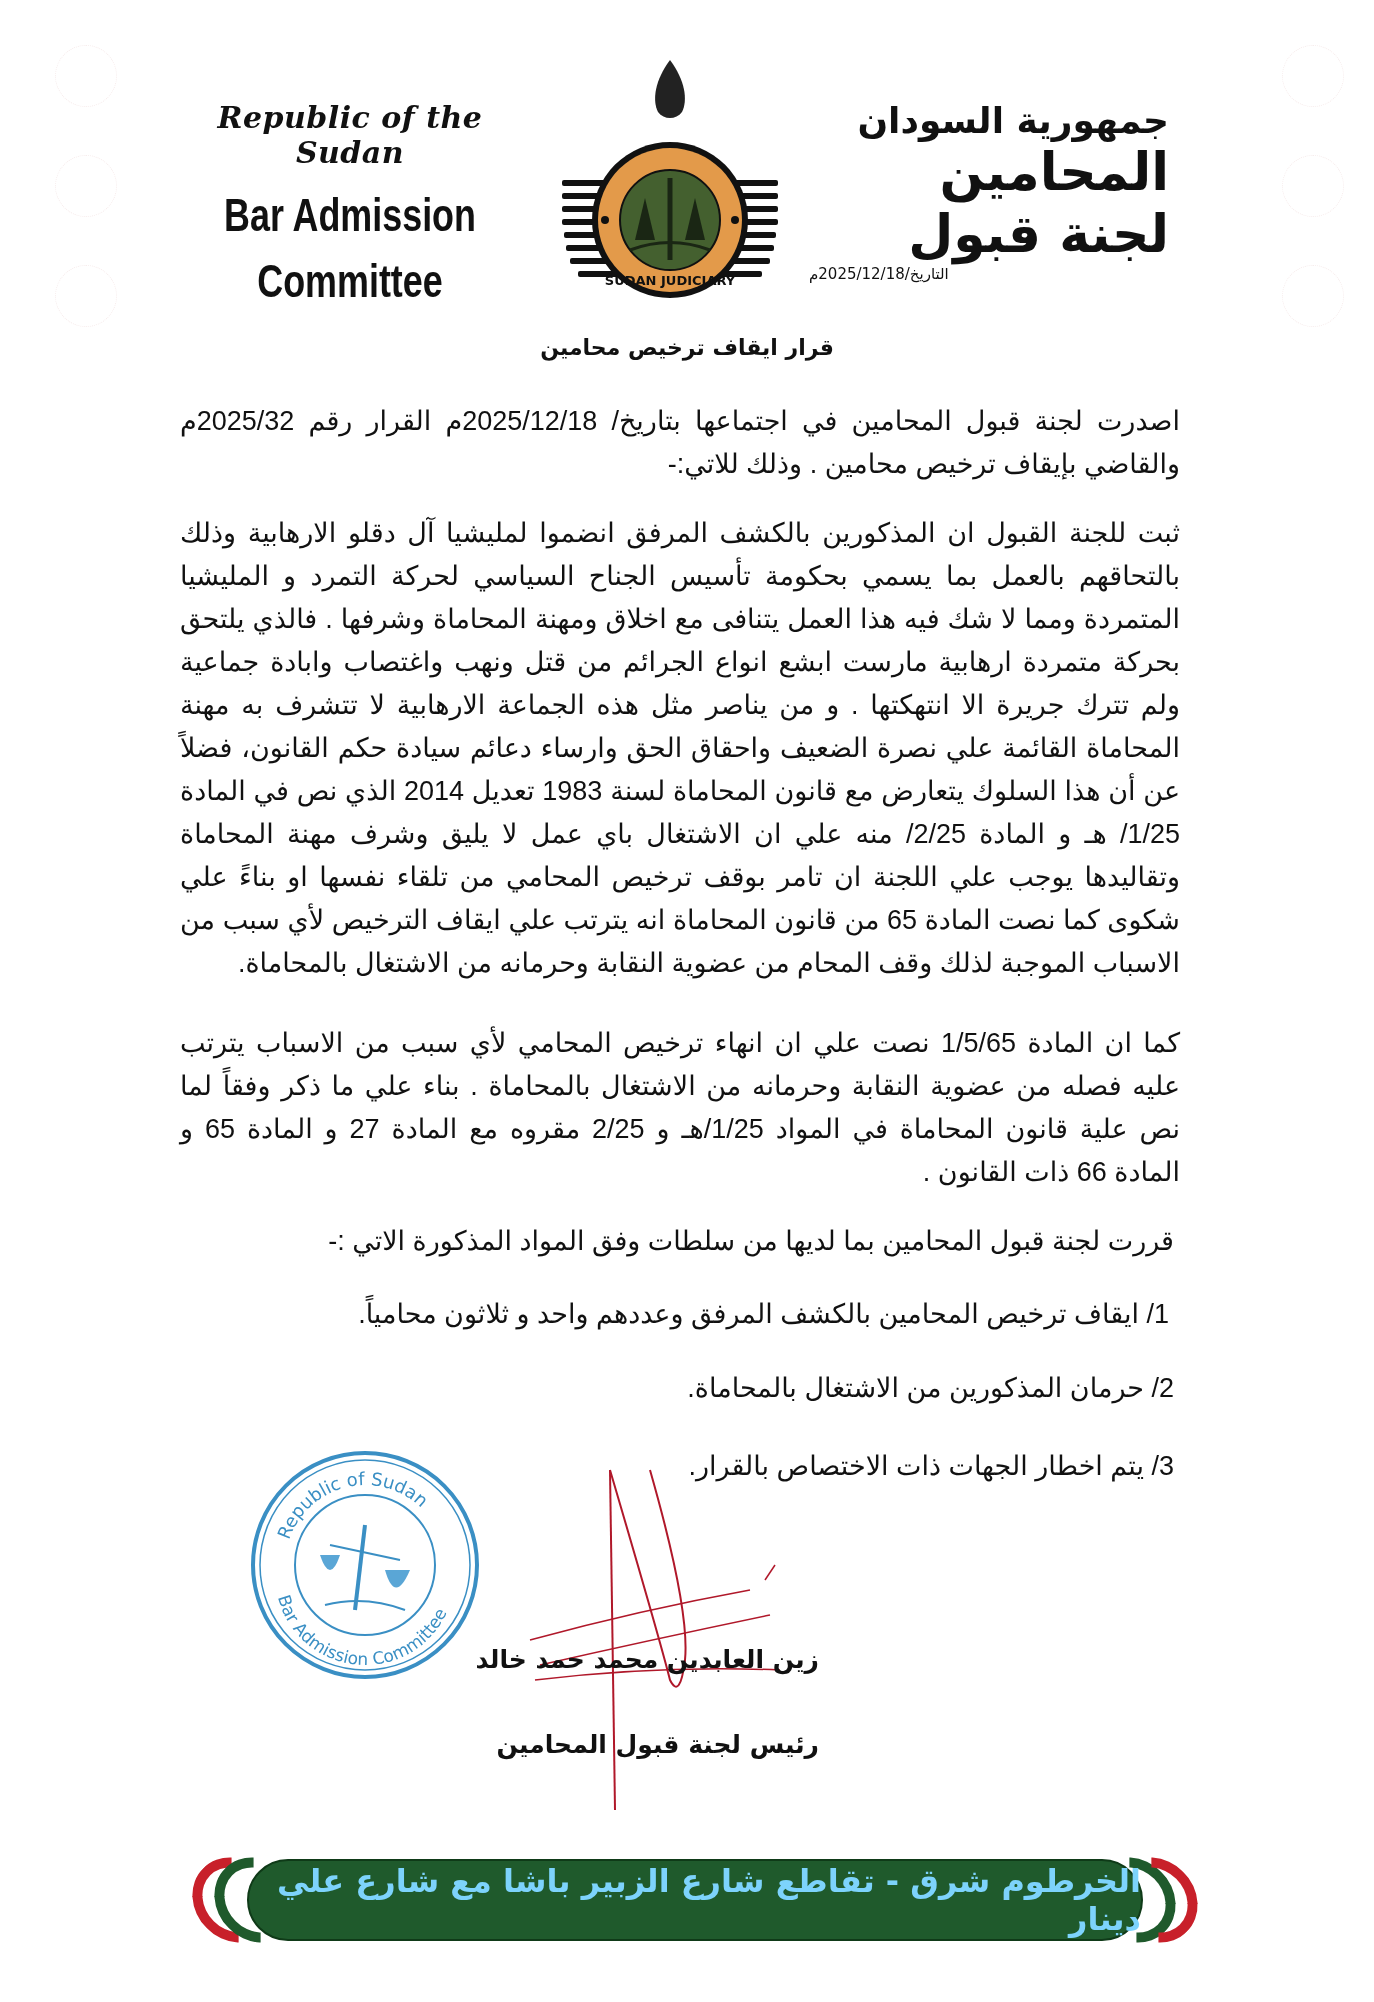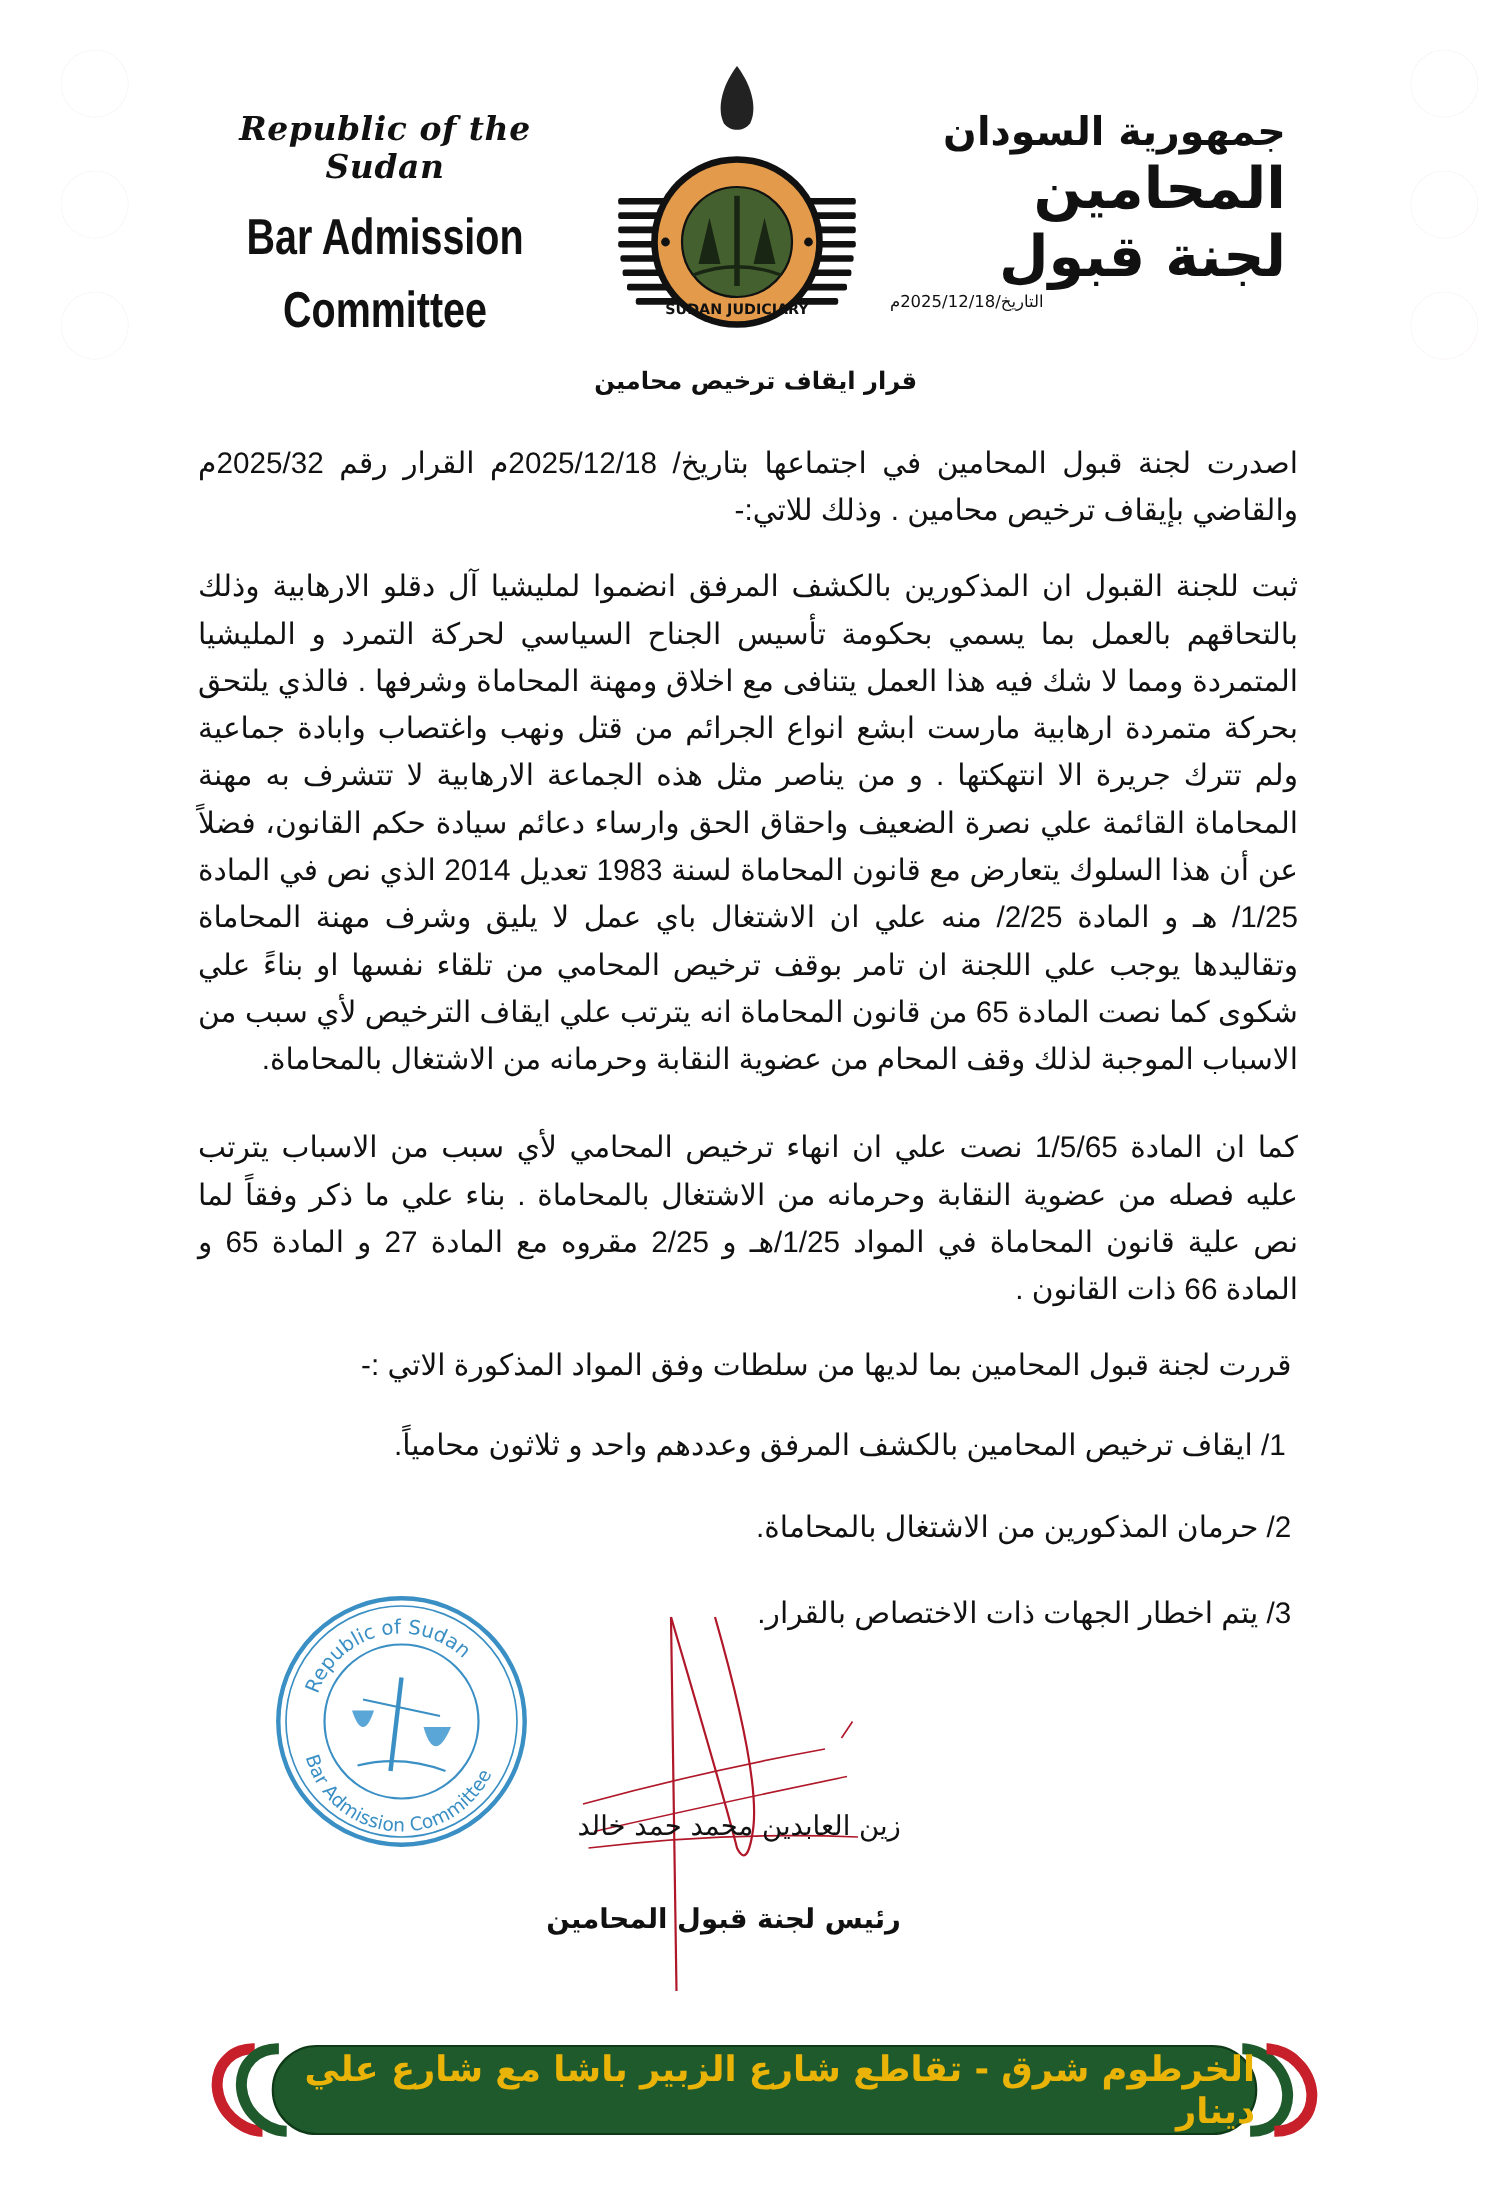--- a/index.html
+++ b/index.html
@@ -30,30 +30,30 @@
     .p1 { top: 400px; }
     .p2 { top: 512px; }
     .p3 { top: 1022px; }
     .decision { position: absolute; right: 200px; width: 1000px; direction: rtl; text-align: right; font-family: "Liberation Sans", sans-serif; font-size: 27px; }
     .d0 { top: 1225px; }
     .d1 { top: 1298px; right: 205px; }
     .d2 { top: 1372px; }
     .d3 { top: 1450px; }
     .seal { position: absolute; left: 245px; top: 1445px; width: 240px; height: 240px; }
     .sign { position: absolute; left: 520px; top: 1440px; width: 340px; height: 370px; }
-    .signer { position: absolute; right: 555px; direction: rtl; text-align: right; font-weight: normal; font-size: 25px; }
+    .signer { position: absolute; right: 555px; direction: rtl; text-align: right; font-weight: bold; font-size: 25px; }
     .sn1 { top: 1645px; }
     .sn2 { top: 1718px; font-weight: bold; margin-top: 12px; }
     .footer { position: absolute; left: 195px; top: 1855px; width: 1000px; height: 90px; }
     .footer .band {
       position: absolute; left: 52px; right: 52px; top: 4px; bottom: 4px;
       background: #1f5a2c; border-radius: 42px; border: 2px solid #0f3a18;
       display: flex; align-items: center; justify-content: center;
     }
-    .footer .txt { direction: rtl; color: #eab308; font-weight: bold; font-size: 32px; }
+    .footer .txt { direction: rtl; color: #7dd3fc; font-weight: bold; font-size: 32px; }
     .arc { position: absolute; top: 0; bottom: 0; width: 60px; border-radius: 50%; border: 10px solid; }
   </style>
 </head>
 <body>
 
 <div class="watermark" style="left:55px;top:45px;"></div>
 <div class="watermark" style="left:55px;top:155px;"></div>
 <div class="watermark" style="left:55px;top:265px;"></div>
 <div class="watermark" style="right:30px;top:45px;"></div>
 <div class="watermark" style="right:30px;top:155px;"></div>

